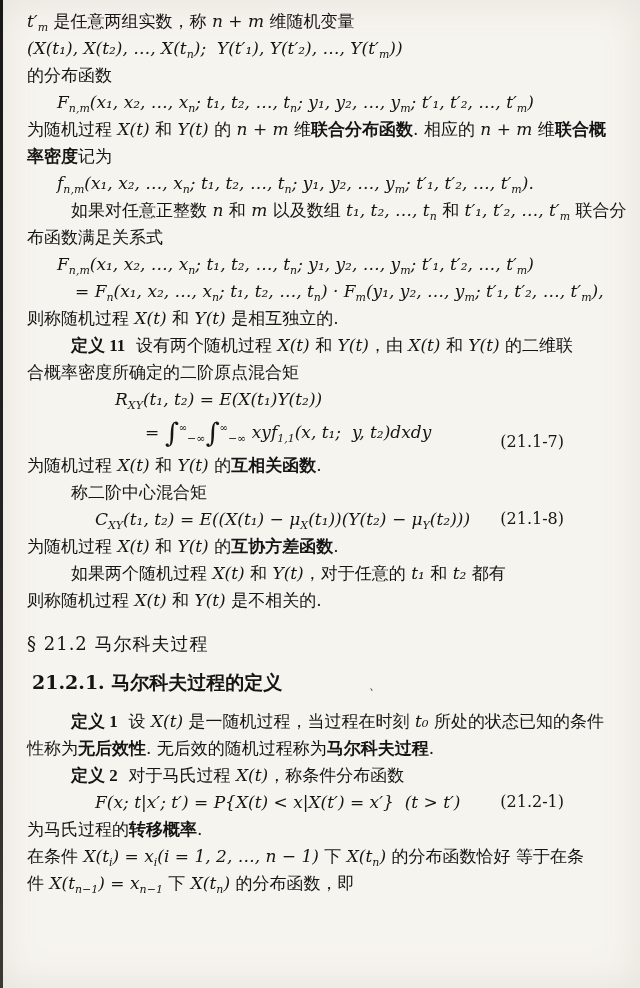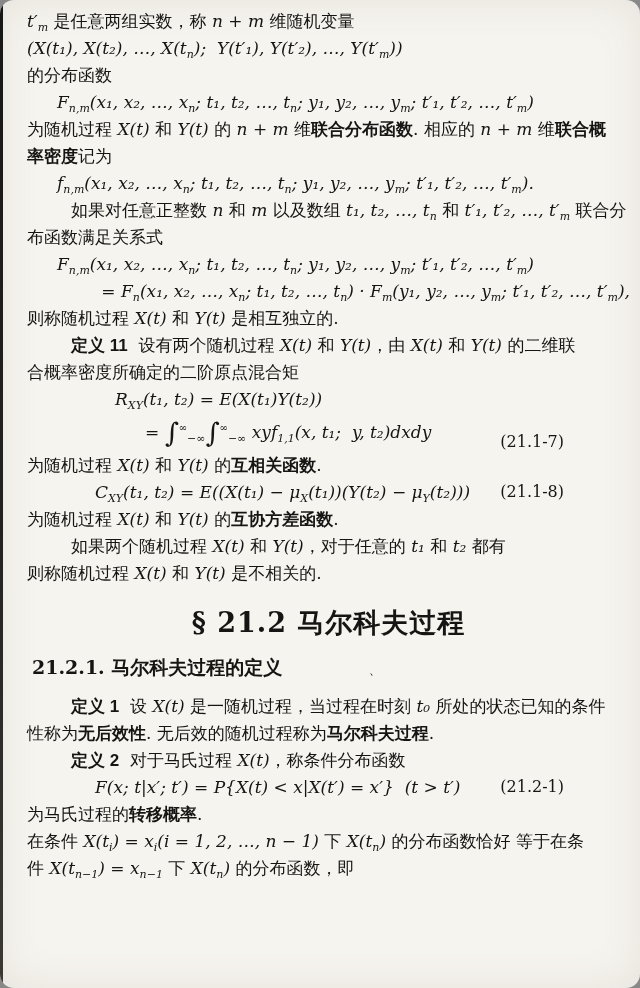--- a/index.html
+++ b/index.html
@@ -1,37 +1,37 @@
 <!DOCTYPE html>
 <html><head>
 <meta charset="utf-8">
 <style>
   html,body{margin:0;padding:0;background:#888;}
   .page{position:relative;width:640px;height:988px;margin:0 auto;background:#f6f4ef;overflow:hidden;color:#161514;
-        box-shadow:inset 0 0 40px rgba(120,110,90,.12);border-radius:14px;}
+        box-shadow:inset 0 0 40px rgba(120,110,90,.12);}
   .scan-edge{position:absolute;left:0;top:0;width:3px;height:100%;
         background:linear-gradient(#050505 0%,#111 55%,#2d2a26 100%);opacity:.92;}
   .pbody{position:absolute;left:27px;top:8px;right:10px;}
   .line{position:relative;line-height:26px;font-size:17px;white-space:pre-wrap;}
   .body-ind{text-indent:44px;}
   .f1{padding-left:30px;}
-  .f2{padding-left:48px;text-align:right;}
+  .f2{padding-left:48px;}
   .f2b{padding-left:68px;}
   .f3{padding-left:88px;}
   .f4{padding-left:118px;line-height:38px;}
   .fc{text-align:left;}
   .sg-c{font-family:"DejaVu Serif","DejaVu Sans",serif;}
-  .sg-b{font-family:Liberation Sans, sans-serif;font-weight:700;}
+  .sg-b{font-family:Liberation Serif, serif;font-weight:700;}
   .sg-v{font-family:"DejaVu Serif",serif;font-style:italic;}
   sub.sg-sub{font-family:"DejaVu Serif",serif;font-style:italic;font-size:11px;line-height:0;}
   sup.sg-sup{font-family:"DejaVu Serif",serif;font-style:normal;font-size:10px;line-height:0;}
   .sg-big{font-family:"DejaVu Serif",serif;font-style:normal;font-size:27px;vertical-align:-4px;line-height:0;}
   .eqno{position:absolute;right:66px;top:0;font-family:"DejaVu Serif",serif;font-style:normal;font-size:16px;}
   .f4 .eqno{top:10px;}
-  .sec-h{margin:18px 0 14px;text-align:center;font-size:27px;font-weight:700;
+  .sec-h{margin:18px 0 14px;text-align:left;font-size:18px;font-weight:400;
          font-family:"DejaVu Serif","DejaVu Sans",serif;letter-spacing:1px;}
   .sub-h{margin:0 5px 12px;font-size:19px;font-weight:700;font-family:"DejaVu Serif","DejaVu Sans",serif;}
   .stray{font-weight:400;font-size:14px;margin-left:86px;color:#3a3a3a;}
 </style>
 </head>
 <body>
 
 <div class="page" style="background: rgb(246, 244, 239); color: rgb(22, 21, 20);">
   <div class="scan-edge"></div>
   <main class="pbody">
@@ -46,20 +46,21 @@
         <div class="line body-ind"><span class="sg-c">如果对任意正整数 </span><span class="sg-v">n</span><span class="sg-c"> 和 </span><span class="sg-v">m</span><span class="sg-c"> 以及数组 </span><span class="sg-v">t₁, t₂, …, t</span><sub class="sg-sub">n</sub><span class="sg-c"> 和 </span><span class="sg-v">t′₁, t′₂, …, t′</span><sub class="sg-sub">m</sub><span class="sg-c"> 联合分</span></div>
         <div class="line body"><span class="sg-c">布函数满足关系式</span></div>
         <div class="line f1"><span class="sg-v">F</span><sub class="sg-sub">n,m</sub><span class="sg-v">(x₁, x₂, …, x</span><sub class="sg-sub">n</sub><span class="sg-v">; t₁, t₂, …, t</span><sub class="sg-sub">n</sub><span class="sg-v">; y₁, y₂, …, y</span><sub class="sg-sub">m</sub><span class="sg-v">; t′₁, t′₂, …, t′</span><sub class="sg-sub">m</sub><span class="sg-v">)</span></div>
         <div class="line f2"><span class="sg-v">= F</span><sub class="sg-sub">n</sub><span class="sg-v">(x₁, x₂, …, x</span><sub class="sg-sub">n</sub><span class="sg-v">; t₁, t₂, …, t</span><sub class="sg-sub">n</sub><span class="sg-v">) · F</span><sub class="sg-sub">m</sub><span class="sg-v">(y₁, y₂, …, y</span><sub class="sg-sub">m</sub><span class="sg-v">; t′₁, t′₂, …, t′</span><sub class="sg-sub">m</sub><span class="sg-v">),</span></div>
         <div class="line body"><span class="sg-c">则称随机过程 </span><span class="sg-v">X(t)</span><span class="sg-c"> 和 </span><span class="sg-v">Y(t)</span><span class="sg-c"> 是相互独立的.</span></div>
         <div class="line body-ind"><span class="sg-b">定义 11</span><span class="sg-c">  设有两个随机过程 </span><span class="sg-v">X(t)</span><span class="sg-c"> 和 </span><span class="sg-v">Y(t)</span><span class="sg-c">，由 </span><span class="sg-v">X(t)</span><span class="sg-c"> 和 </span><span class="sg-v">Y(t)</span><span class="sg-c"> 的二维联</span></div>
         <div class="line body"><span class="sg-c">合概率密度所确定的二阶原点混合矩</span></div>
         <div class="line f3"><span class="sg-v">R</span><sub class="sg-sub">XY</sub><span class="sg-v">(t₁, t₂) = E(X(t₁)Y(t₂))</span></div>
         <div class="line f4"><span class="sg-v">= </span><span class="sg-big">∫</span><sup class="sg-sup">∞</sup><sub class="sg-sub">−∞</sub><span class="sg-big">∫</span><sup class="sg-sup">∞</sup><sub class="sg-sub">−∞</sub><span class="sg-v"> xyf</span><sub class="sg-sub">1,1</sub><span class="sg-v">(x, t₁;  y, t₂)dxdy</span><span class="eqno">(21.1-7)</span></div>
         <div class="line body"><span class="sg-c">为随机过程 </span><span class="sg-v">X(t)</span><span class="sg-c"> 和 </span><span class="sg-v">Y(t)</span><span class="sg-c"> 的</span><span class="sg-b">互相关函数</span><span class="sg-c">.</span></div>
+        <div class="line body-ind"><span class="sg-c">称二阶中心混合矩</span></div>
         <div class="line f2b"><span class="sg-v">C</span><sub class="sg-sub">XY</sub><span class="sg-v">(t₁, t₂) = E((X(t₁) − μ</span><sub class="sg-sub">X</sub><span class="sg-v">(t₁))(Y(t₂) − μ</span><sub class="sg-sub">Y</sub><span class="sg-v">(t₂)))</span><span class="eqno">(21.1-8)</span></div>
         <div class="line body"><span class="sg-c">为随机过程 </span><span class="sg-v">X(t)</span><span class="sg-c"> 和 </span><span class="sg-v">Y(t)</span><span class="sg-c"> 的</span><span class="sg-b">互协方差函数</span><span class="sg-c">.</span></div>
         <div class="line body-ind"><span class="sg-c">如果两个随机过程 </span><span class="sg-v">X(t)</span><span class="sg-c"> 和 </span><span class="sg-v">Y(t)</span><span class="sg-c">，对于任意的 </span><span class="sg-v">t₁</span><span class="sg-c"> 和 </span><span class="sg-v">t₂</span><span class="sg-c"> 都有</span></div>
         <div class="line body"><span class="sg-c">则称随机过程 </span><span class="sg-v">X(t)</span><span class="sg-c"> 和 </span><span class="sg-v">Y(t)</span><span class="sg-c"> 是不相关的.</span></div>
       </section>
     <h1 class="sec-h">§ 21.2  马尔科夫过程</h1>
     <h2 class="sub-h"><span>21.2.1. 马尔科夫过程的定义</span><span class="stray">、</span></h2>
     <section>
         <div class="line body-ind"><span class="sg-b">定义 1</span><span class="sg-c">  设 </span><span class="sg-v">X(t)</span><span class="sg-c"> 是一随机过程，当过程在时刻 </span><span class="sg-v">t₀</span><span class="sg-c"> 所处的状态已知的条件</span></div>
         <div class="line body"><span class="sg-c">性称为</span><span class="sg-b">无后效性</span><span class="sg-c">. 无后效的随机过程称为</span><span class="sg-b">马尔科夫过程</span><span class="sg-c">.</span></div>

